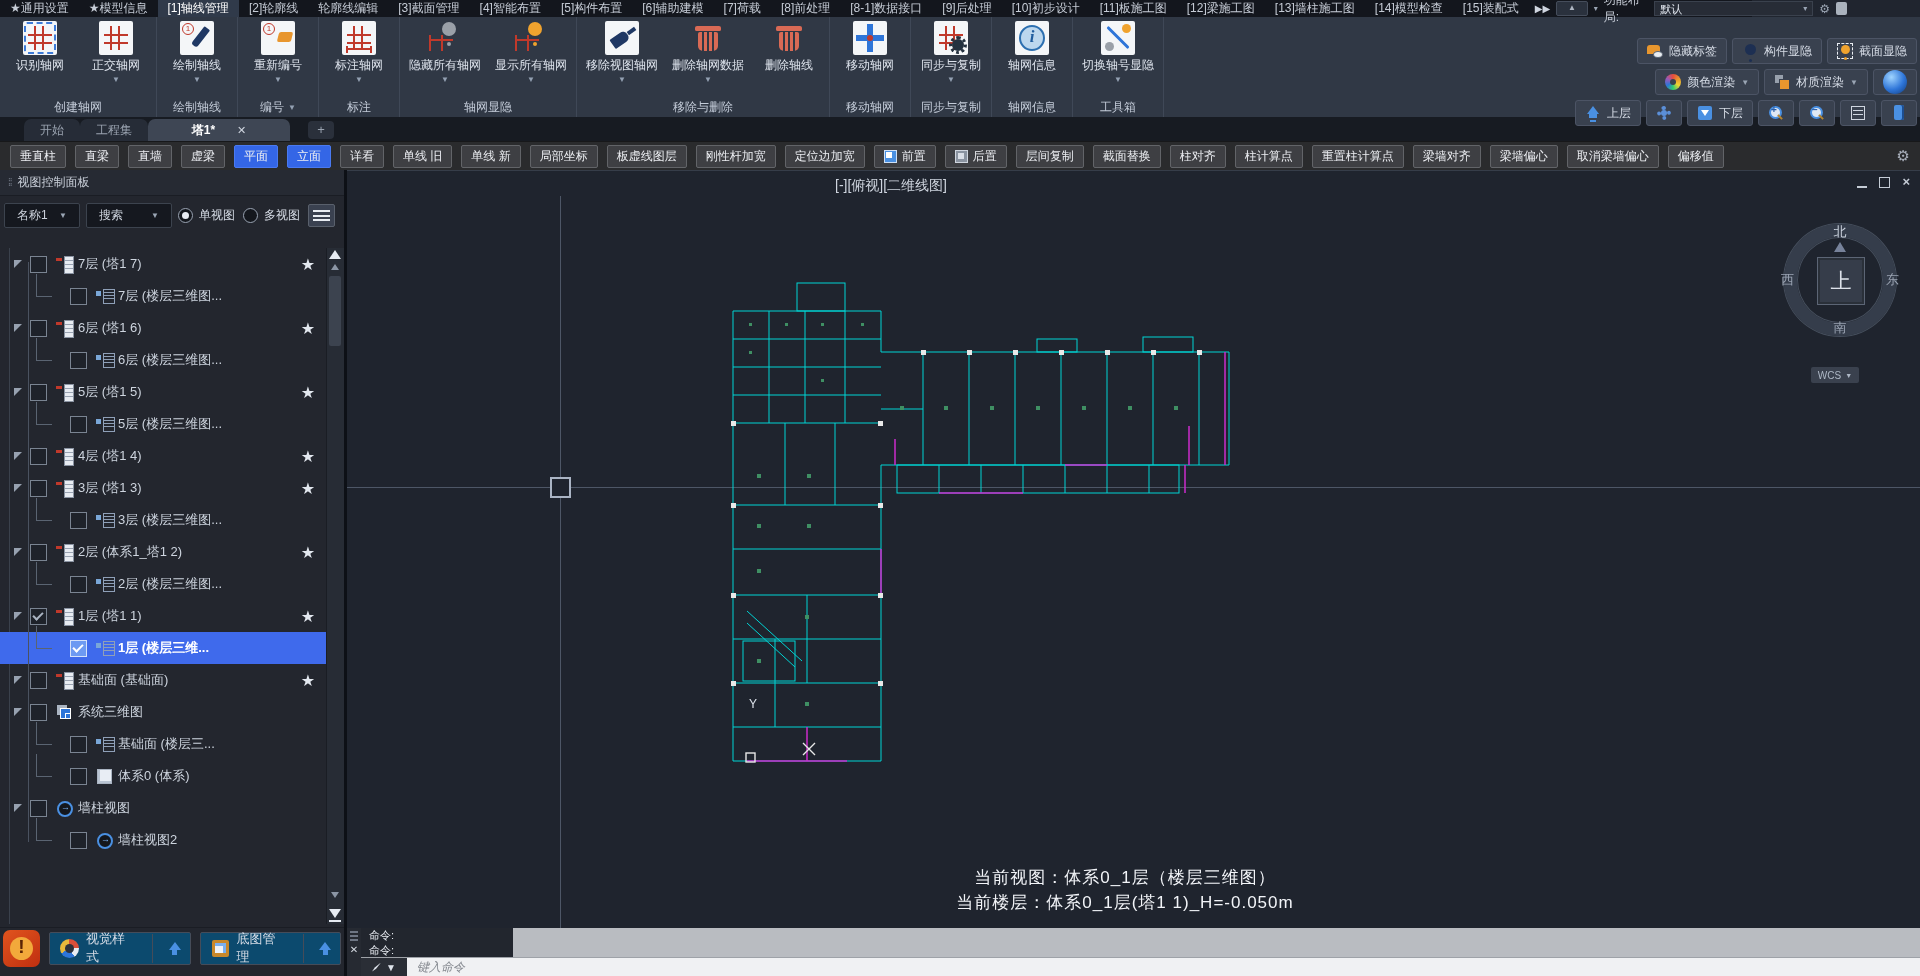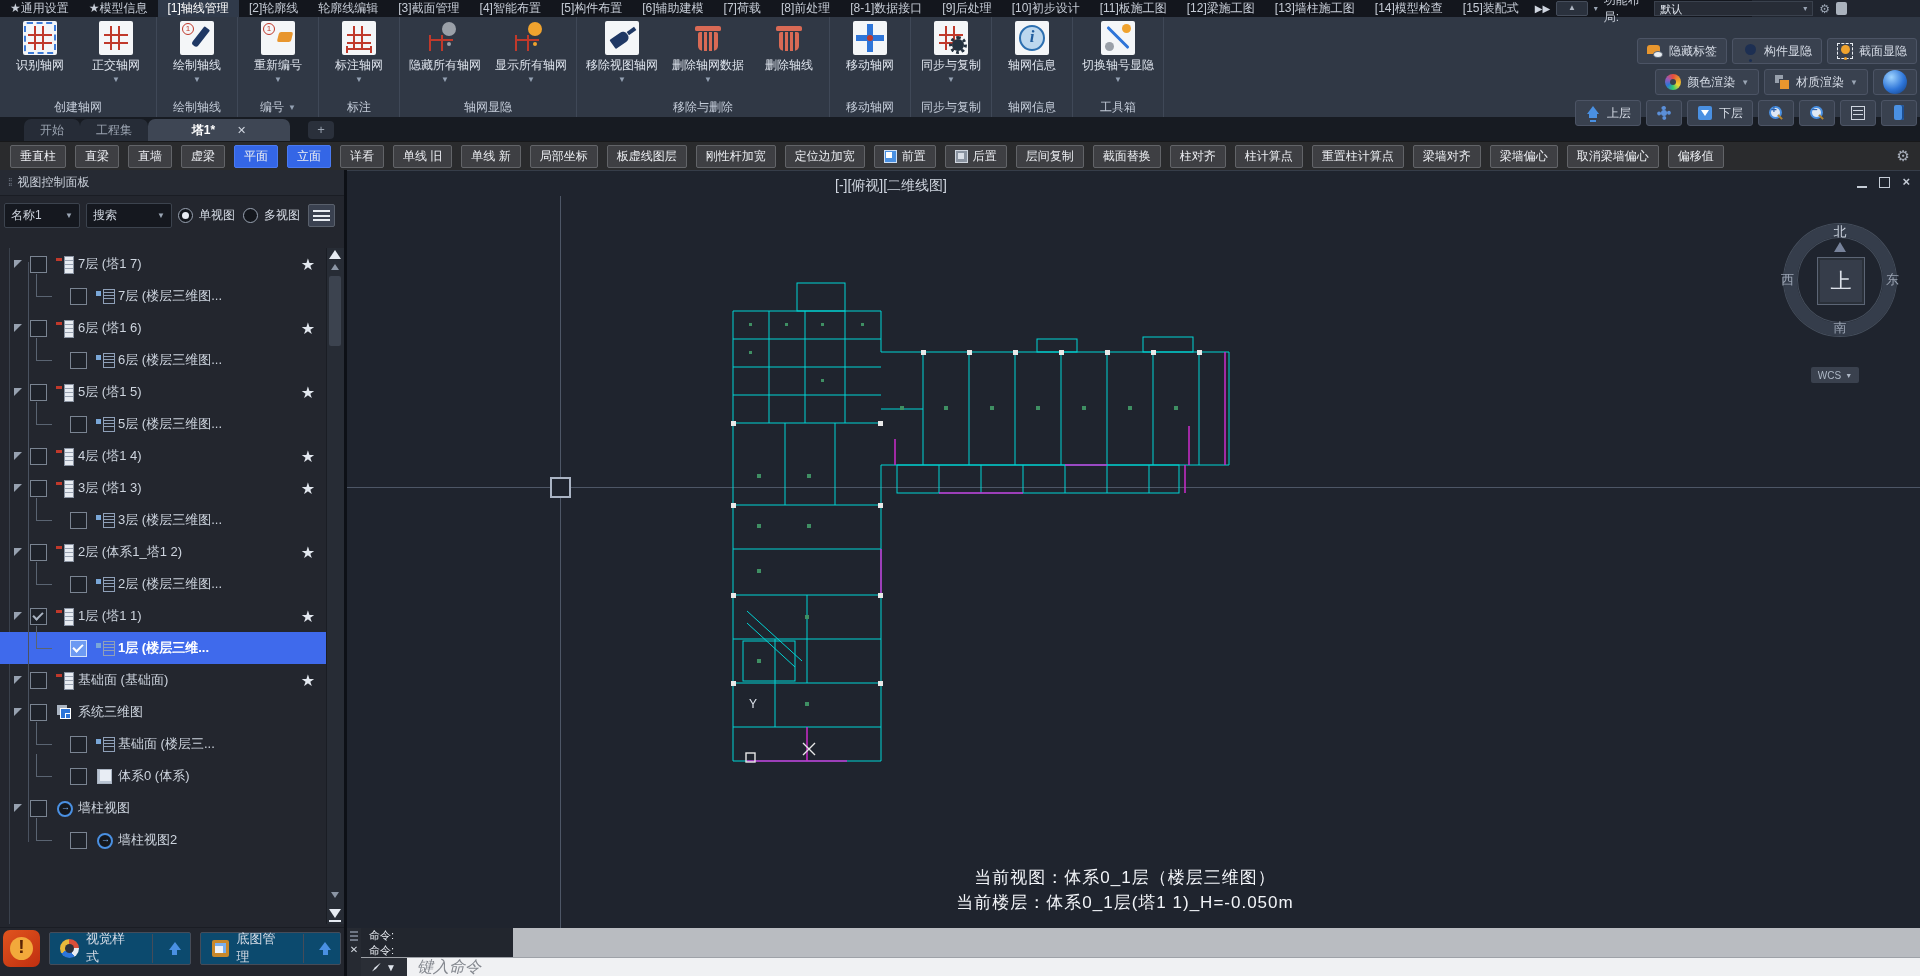--- a/index.html
+++ b/index.html
@@ -104,21 +104,21 @@
   .ico2-front::before{content:"";position:absolute;inset:0;background:#4a90e2;border:1px solid #cfe0f5;box-sizing:border-box;}
   .ico2-front::after{content:"";position:absolute;left:2px;top:2px;width:6px;height:6px;background:#fff;}
   .ico2-back::before{content:"";position:absolute;inset:0;background:#8a93a0;border:1px solid #cfd5de;box-sizing:border-box;}
   .ico2-back::after{content:"";position:absolute;left:3px;top:3px;width:6px;height:6px;background:#d9dee6;}
   .t2gear{margin-left:auto;color:#a8afba;font-size:15px;}
   
   .lpanel{position:absolute;left:0;top:170px;width:344px;bottom:0;background:#23262e;border-right:3px solid #0d1016;box-sizing:content-box;z-index:10;}
   .lp-header{height:25px;display:flex;align-items:center;gap:6px;padding:0 8px;font-size:12px;color:#c9cfd9;background:#262a33;border-bottom:1px solid #1a1d24;}
   .lp-grip{color:#6e7684;font-size:10px;letter-spacing:-1px;}
   .lp-controls{height:38px;display:flex;align-items:center;padding:0 4px;gap:6px;}
-  .dd{background:#15181f;border:1px solid #3c434e;height:25px;border-radius:2px;color:#ccd2dc;font-size:12px;display:flex;align-items:center;justify-content:space-between;padding:0 6px;box-sizing:border-box;}
+  .dd{background:#15181f;border:1px solid #3c434e;height:25px;border-radius:2px;color:#ccd2dc;font-size:12px;display:flex;align-items:center;justify-content:space-between;padding:0 12px;box-sizing:border-box;}
   .dd .ddar{font-size:8px;color:#8fd;color:#9aa5b4;}
   .dd.w1{width:76px;} .dd.w2{width:86px;}
   .radio{width:13px;height:13px;border:1px solid #99a3b2;border-radius:50%;background:#14171d;position:relative;flex:none;}
   .radio.on::after{content:"";position:absolute;left:3px;top:3px;width:7px;height:7px;border-radius:50%;background:#e8ecf2;}
   .rlbl{font-size:12px;color:#d6dce6;margin-right:2px;white-space:nowrap;}
   .hamb{width:25px;height:21px;background:#3a4150;border:1px solid #59606c;border-radius:2px;position:relative;}
   .hamb::before{content:"";position:absolute;left:4px;right:4px;top:5px;height:11px;
     background:linear-gradient(#e8ecf2 0 2px,transparent 2px 4.5px,#e8ecf2 4.5px 6.5px,transparent 6.5px 9px,#e8ecf2 9px 11px);}
   
   .tree{position:absolute;left:0;right:17px;top:78px;bottom:52px;overflow:hidden;font-size:13px;color:#ced5df;}
@@ -198,21 +198,21 @@
   .status{position:absolute;left:478px;top:694px;width:600px;text-align:center;color:#f2f4f8;font-size:17px;line-height:25px;z-index:4;letter-spacing:1px;}
   
   .cmd{position:absolute;left:347px;right:0;bottom:0;height:48px;background:#b9bcc1;z-index:12;}
   .cmd-grip{position:absolute;left:0;top:0;bottom:0;width:14px;background:#262a32;display:flex;flex-direction:column;align-items:center;padding-top:3px;gap:2px;}
   .cmd-grip .gdots{width:8px;height:10px;background:linear-gradient(#6e7684 0 2px,transparent 2px 4px,#6e7684 4px 6px,transparent 6px 8px,#6e7684 8px 10px);}
   .cmd-grip .gx{color:#d5dae2;font-size:10px;line-height:10px;margin-top:2px;}
   .cmd-hist{position:absolute;left:14px;top:0;width:152px;height:30px;background:#22262e;color:#e8ecf2;font-size:11px;line-height:15px;padding:0 0 0 8px;box-sizing:border-box;}
   .cmd-input{position:absolute;left:14px;right:0;bottom:0;height:18px;background:#f0f1f3;display:flex;align-items:center;border-top:1px solid #9ea2a8;}
   .ci-icons{width:46px;height:18px;background:#2a2e36;display:flex;align-items:center;justify-content:center;gap:5px;color:#dfe4ec;font-size:10px;}
   .ci-icons .pen{width:9px;height:9px;background:#dfe4ec;clip-path:polygon(0 100%,30% 55%,100% 0,45% 70%);}
-  .ci-ph{margin-left:10px;font-style:italic;font-size:16px;color:#84888f;}
+  .ci-ph{margin-left:10px;font-style:italic;font-size:12px;color:#84888f;}
 </style>
 </head>
 <body>
 
 <div id="app">
 
   <div class="menubar">
     <div style="display:flex;">
 
     <div class="mitem">★通用设置</div>

